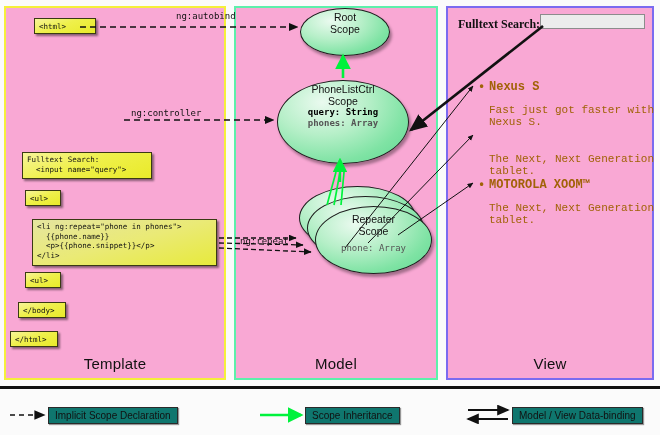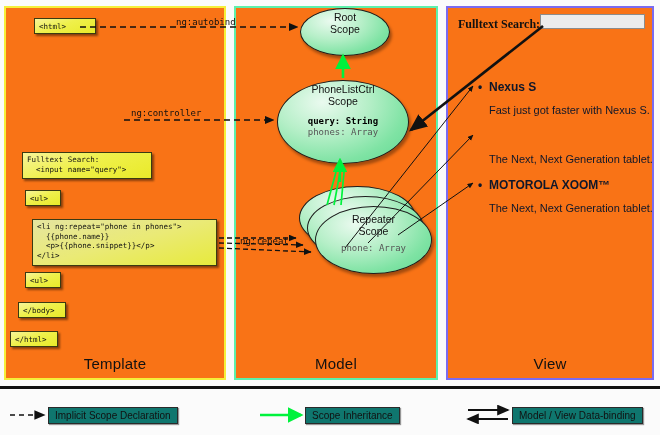--- a/index.html
+++ b/index.html
@@ -1,20 +1,20 @@
 <!DOCTYPE html>
 <html><head>
 <meta charset="utf-8">
 <style>
   html,body{margin:0;padding:0;background:#fff;}
   body{font-family:"Liberation Sans", sans-serif;}
   #stage{position:relative;width:660px;height:435px;background:#fbfbfb;overflow:hidden;}
 
   
-  .panel{position:absolute;background:#f97316;box-sizing:border-box;}
+  .panel{position:absolute;background:#f9a8d4;box-sizing:border-box;}
   #panel-template{left:4px;  top:6px;  width:222px; height:374px; border:2px solid #f5ef3a;}
   #panel-model{   left:234px;top:6px;  width:204px; height:374px; border:2px solid #5df0ab;}
   #panel-view{    left:446px;top:6px;  width:208px; height:374px; border:2px solid #7b6bf0;}
 
   .panel-title{position:absolute;width:100%;text-align:center;bottom:6px;
                font-size:15px;color:#111;letter-spacing:.2px;}
 
   
   #bottom-rule{position:absolute;left:0;top:386px;width:660px;height:3px;background:#111;}
 
@@ -37,21 +37,21 @@
   .scope .nm{font-size:10.5px;line-height:12px;padding-top:2px;}
   .scope .props{font-family:"DejaVu Sans Mono", monospace;font-size:9px;line-height:11px;}
   .scope .props b{color:#000;}
   .scope .props .gray{color:#555;}
 
   
   #view-label{position:absolute;left:458px;top:17px;font-family:"Liberation Serif",serif;
               font-size:12px;color:#111;font-weight:600;}
   #view-input{position:absolute;left:540px;top:14px;width:105px;height:15px;
               background:#ececec;border:1px solid #8c8c8c;box-sizing:border-box;}
-  .view-item{position:absolute;font-family:Liberation Sans, sans-serif;color:#0f172a;}
+  .view-item{position:absolute;font-family:Liberation Mono, monospace;color:#a16207;}
   .view-bullet{font-size:12px;font-weight:600;}
   .view-bullet .dot{display:inline-block;width:11px;}
   .view-snip{font-size:11px;}
 
   
   #wires{position:absolute;left:0;top:0;width:660px;height:435px;pointer-events:none;}
 
   
   .legend-box{position:absolute;background:#0f766e;border:1px solid #2a2a2a;
               box-shadow:1px 1px 1px rgba(0,0,0,.4);
@@ -97,21 +97,21 @@
       <span>Root</span><br>
       <span>Scope</span>
     </div>
   </div>
 
   <div class="scope" style="left:277px;top:80px;width:130px;height:82px;">
     <div class="nm">
       <span>PhoneListCtrl</span><br>
       <span>Scope</span>
     </div>
-    <div class="props" style="margin-top:9px;">
+    <div class="props" style="font-weight:bold;">
       <b>query: String</b><br>
       <span class="gray">phones: Array</span>
     </div>
   </div>
 
   <div class="scope" style="left:299px;top:186px;width:115px;height:62px;"></div>
   <div class="scope" style="left:307px;top:196px;width:115px;height:62px;"></div>
   <div class="scope" style="left:315px;top:206px;width:115px;height:66px;">
     <div class="nm" style="padding-top:6px;">
       <span>Repeater</span><br>
@@ -130,21 +130,21 @@
   </div>
   <div class="view-item view-snip" style="left:489px;top:104px;">Fast just got faster with Nexus S.</div>
 
   <div class="view-item view-snip" style="left:489px;top:153px;">The Next, Next Generation tablet.</div>
 
   <div class="view-item view-bullet" style="left:478px;top:178px;">
     <span class="dot">•</span><span>MOTOROLA XOOM™</span>
   </div>
   <div class="view-item view-snip" style="left:489px;top:202px;">The Next, Next Generation tablet.</div>
 
-  <div class="wlabel" style="left:148px;top:17px;padding-left:28px;">ng:autobind</div>
+  <div class="wlabel" style="left:148px;top:11px;padding-left:28px;">ng:autobind</div>
   <div class="wlabel" style="left:131px;top:108px;">ng:controller</div>
   <div class="wlabel" style="left:240px;top:236px;">ng:repeat</div>
 
   <div id="bottom-rule"></div>
 
   <div class="legend-box" style="left:48px;top:407px;">Implicit Scope Declaration</div>
   <div class="legend-box" style="left:305px;top:407px;">Scope Inheritance</div>
   <div class="legend-box" style="left:512px;top:407px;">Model / View Data-binding</div>
 
   <svg id="wires" viewBox="0 0 660 435">

